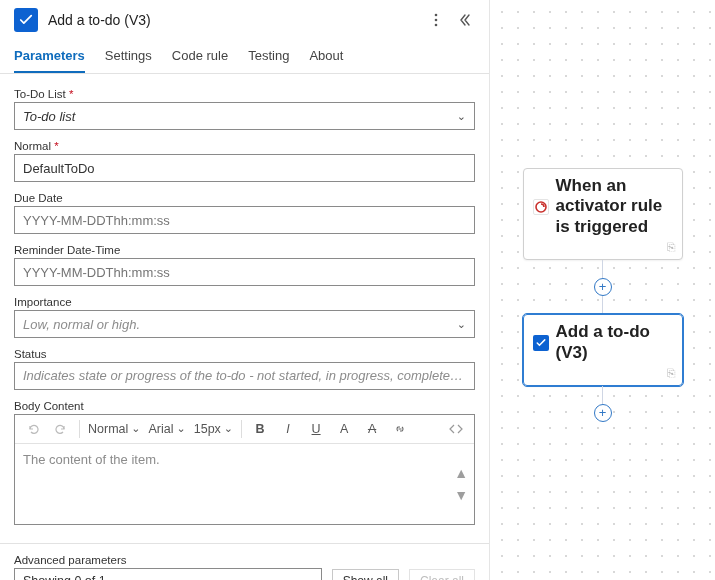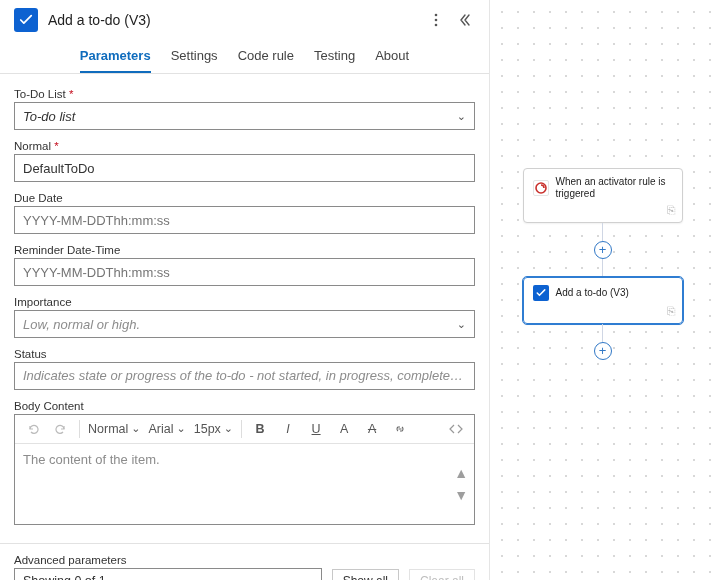--- a/index.html
+++ b/index.html
@@ -2,21 +2,21 @@
 <html><head>
 <meta charset="utf-8">
 <style>
 * { box-sizing: border-box; margin: 0; padding: 0; font-family: "Segoe UI", Arial, sans-serif; }
 body { display: flex; width: 715px; height: 580px; overflow: hidden; background: #fff; }
 .panel { width: 490px; border-right: 1px solid #e5e5e5; display: flex; flex-direction: column; background: #fff; }
 .header { display: flex; align-items: center; padding: 8px 14px 10px 14px; }
 .header .icon-badge { width: 24px; height: 24px; background: #0d62d1; border-radius: 3px; display: flex; align-items: center; justify-content: center; margin-right: 10px; }
 .header .title { font-size: 14px; color: #222; flex: 1; }
 .header .iconbtn { width: 22px; height: 22px; display: flex; align-items: center; justify-content: center; cursor: pointer; color: #555; margin-left: 6px; }
-.tabs { display: flex; gap: 20px; padding: 0 14px; border-bottom: 1px solid #e2e2e2; font-size: 13px; justify-content: center; }
+.tabs { display: flex; gap: 20px; padding: 0 14px; border-bottom: 1px solid #e2e2e2; font-size: 13px; }
 .tab { padding: 6px 0 8px 0; color: #444; cursor: pointer; }
 .tab.active { color: #0f6cbd; border-bottom: 2px solid #0f6cbd; font-weight: 600; }
 .form { padding: 14px; overflow-y: auto; flex: 1; }
 .field { margin-bottom: 10px; }
 .label { font-size: 11.5px; color: #333; margin-bottom: 2px; display: block; }
 .req { color: #c50f1f; }
 .control { width: 100%; border: 1px solid #8a8a8a; background: #fff; font-size: 13px; color: #333; padding: 5px 8px; height: 28px; }
 .control.select { display: flex; align-items: center; justify-content: space-between; cursor: pointer; }
 .control.readonlyph { color: #8c8c8c; font-style: italic; white-space: nowrap; overflow: hidden; text-overflow: ellipsis; }
 .chev { font-size: 11px; color: #555; }
@@ -31,21 +31,21 @@
 .divider { height: 1px; background: #e2e2e2; margin: 18px -14px 10px -14px; }
 .adv-row { display: flex; align-items: center; gap: 10px; }
 .adv-row .control.select { flex: 1; height: 26px; font-size: 12.5px; }
 .smbtn { border: 1px solid #c8c8c8; background: #fff; padding: 4px 10px; font-size: 12px; cursor: pointer; color: #333; }
 .smbtn.disabled { color: #bdbdbd; border-color: #e3e3e3; }
 .canvas { flex: 1; position: relative; }
 .canvas::before { content: ""; position: absolute; inset: 0; background-image: radial-gradient(#d8d8d8 1px, transparent 1px); background-size: 16px 16px; background-position: 4px 4px; }
 .flow { position: absolute; top: 168px; left: 0; right: 0; display: flex; flex-direction: column; align-items: center; }
 .card { width: 160px; border: 1px solid #d0d0d0; border-radius: 4px; background: #fff; box-shadow: 0 1px 2px rgba(0,0,0,0.06); }
 .card.selected { border-color: #2f7dd2; outline: 1px solid #2f7dd2; }
-.card-head { display: flex; align-items: center; gap: 7px; padding: 7px 9px 2px 9px; font-size: 10px; color: #222; }
+.card-head { display: flex; align-items: center; gap: 7px; padding: 7px 9px 2px 9px; font-size: 17px; color: #222; font-weight: bold; }
 .card-head .ci { width: 16px; height: 16px; border-radius: 2px; display: flex; align-items: center; justify-content: center; flex-shrink: 0; }
 .card-head .ct { line-height: 1.2; }
 .card-foot { display: flex; justify-content: flex-end; padding: 2px 6px 5px 6px; }
 .card-foot .link-ic { color: #b6b6b6; font-size: 11px; }
 .connector { width: 1px; height: 18px; background: #cfd6e4; }
 .plus { width: 18px; height: 18px; border: 1px solid #3178c6; border-radius: 50%; color: #3178c6; font-size: 13px; line-height: 16px; text-align: center; background: #fff; cursor: pointer; }
 </style>
 </head>
 <body>
 

